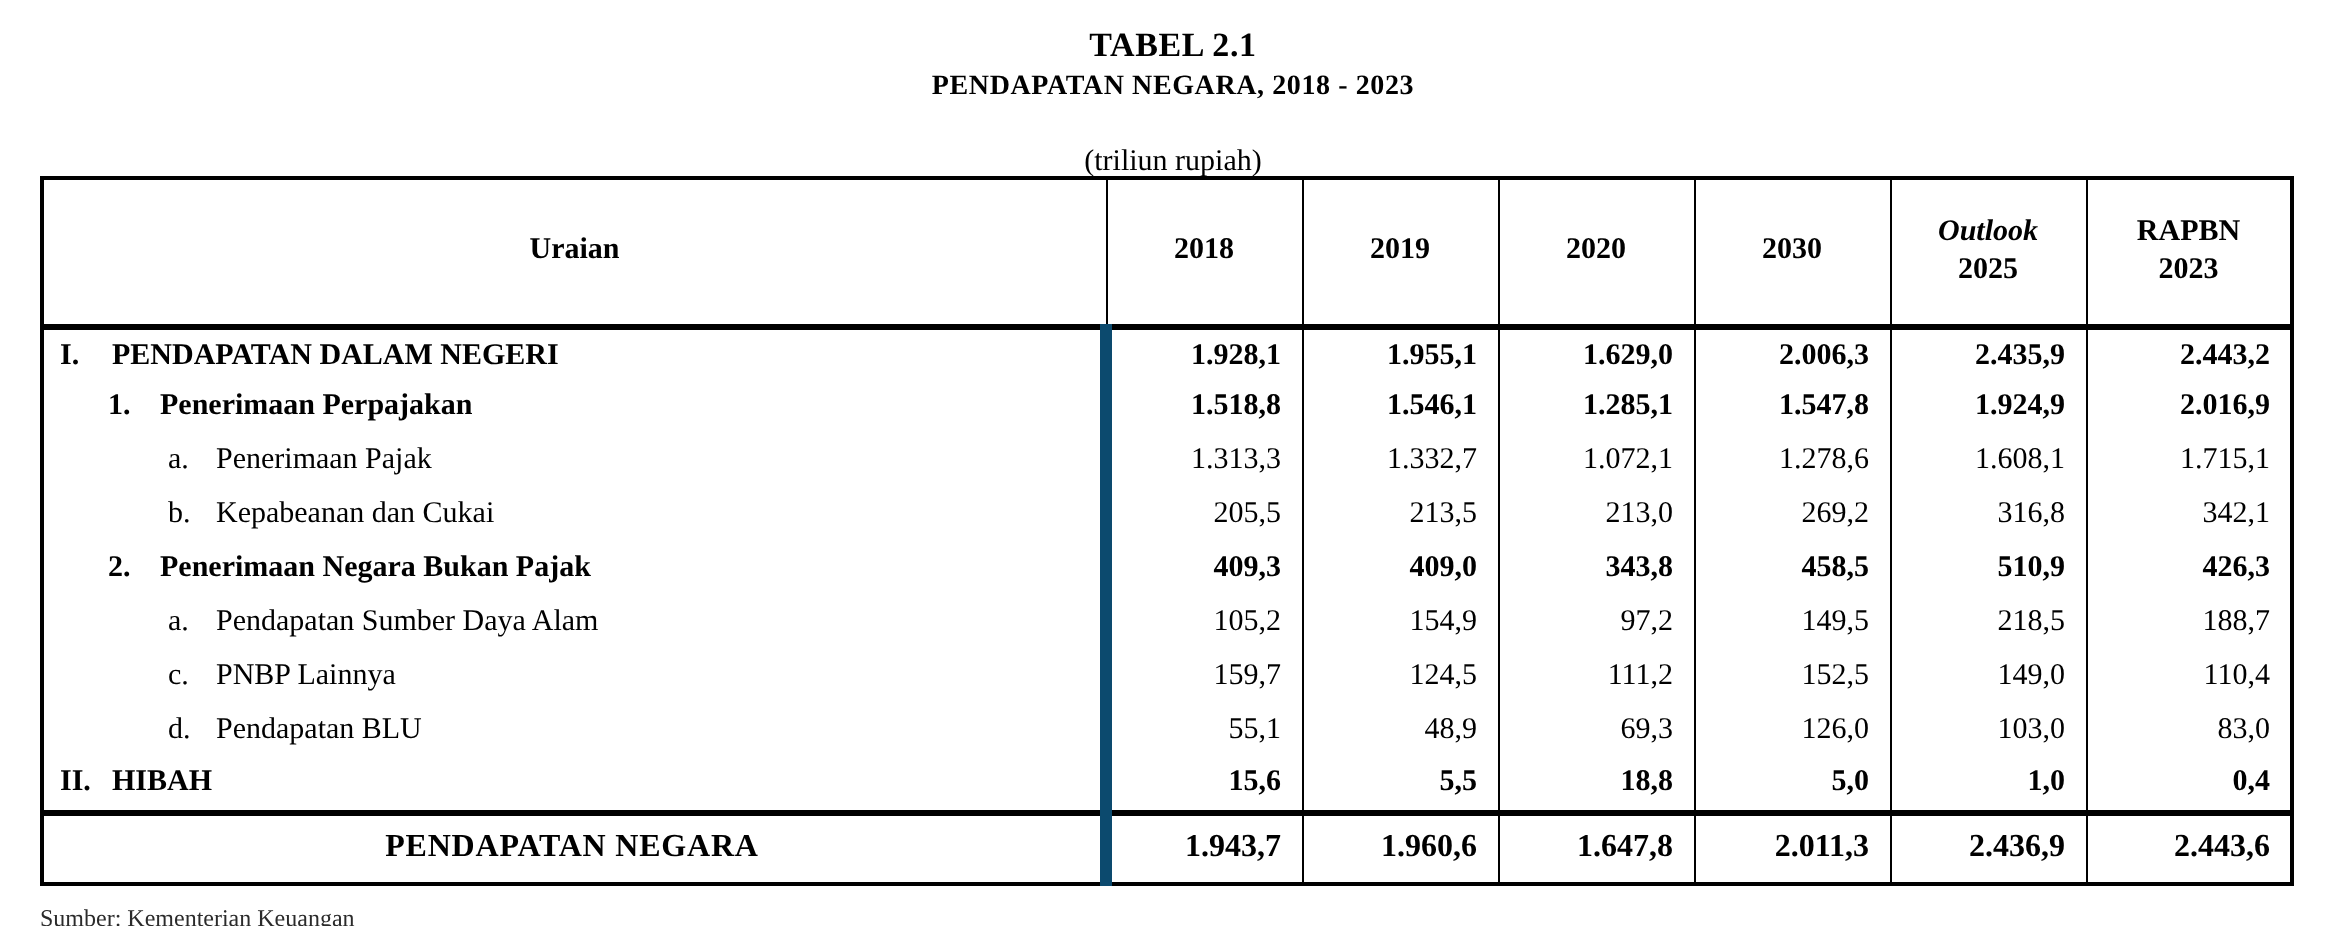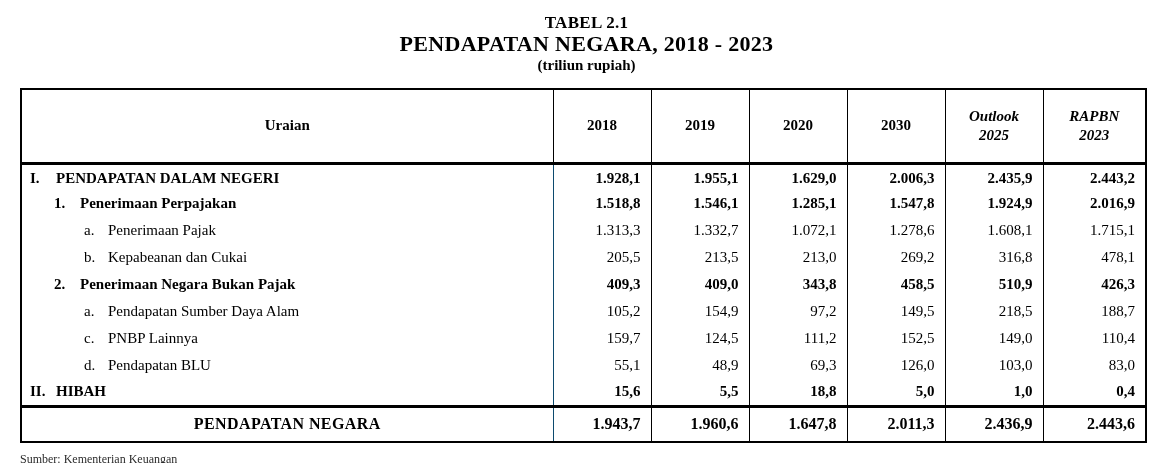--- a/index.html
+++ b/index.html
@@ -26,30 +26,31 @@
     padding-top: 12px;
     text-align: center;
   }
   .title-line-1 {
     font-size: 17px;
     font-weight: bold;
     letter-spacing: 0.3px;
     line-height: 21px;
   }
   .title-line-2 {
-    font-size: 22px;
+    font-size: 14px;
     font-weight: bold;
     letter-spacing: 0.3px;
     line-height: 21px;
   }
   .title-unit {
     font-size: 15px;
-    font-weight: bold;
+    font-weight: normal;
     line-height: 20px;
     padding-top: 1px;
+    margin-top: 16px;
   }
 
   
   .table-wrap {
     position: absolute;
     left: 20px;
     top: 88px;
     width: 1123px;
   }
   table.main {
@@ -74,21 +75,20 @@
     border-right: 1px solid #000;
     padding: 0;
     height: 74px;
     box-sizing: border-box;
   }
   thead th:last-child { border-right: none; }
   thead tr { border-bottom: 3px solid #000; }
   th .two-line {
     display: block;
     line-height: 19px;
-    font-style: italic;
   }
   th .ital {
     font-style: italic;
     font-weight: bold;
     display: block;
     line-height: 19px;
   }
 
   
   tbody td {
@@ -100,21 +100,21 @@
     vertical-align: middle;
     white-space: nowrap;
   }
   tbody td:last-child { border-right: none; }
 
   tbody tr.first-body td { padding-top: 3px; }
 
   td.label {
     text-align: left;
     padding-left: 8px;
-    border-right: 1px solid #0c4a6e;
+    border-right: 6px solid #0c4a6e;
   }
   td.num {
     text-align: right;
     padding-right: 10px;
   }
   .b { font-weight: bold; }
 
   
   .lbl {
     display: block;
@@ -235,21 +235,21 @@
           </tr>
           <tr>
             <td class="label">
               <span class="lbl lvl3"><span class="marker">b.</span><span>Kepabeanan dan Cukai</span></span>
             </td>
             <td class="num">205,5</td>
             <td class="num">213,5</td>
             <td class="num">213,0</td>
             <td class="num">269,2</td>
             <td class="num">316,8</td>
-            <td class="num">478,1</td>
+            <td class="num">342,1</td>
           </tr>
           <tr>
             <td class="label">
               <span class="lbl lvl2"><span class="marker">2.</span><span>Penerimaan Negara Bukan Pajak</span></span>
             </td>
             <td class="num b">409,3</td>
             <td class="num b">409,0</td>
             <td class="num b">343,8</td>
             <td class="num b">458,5</td>
             <td class="num b">510,9</td>

